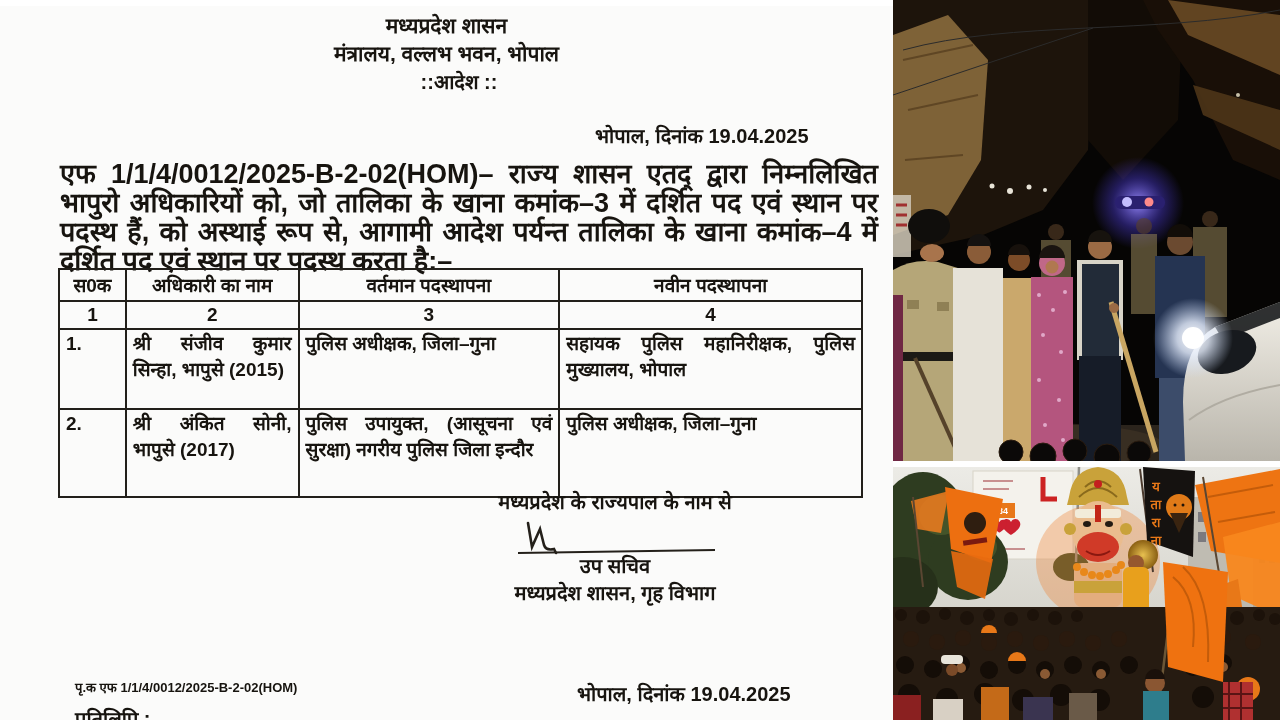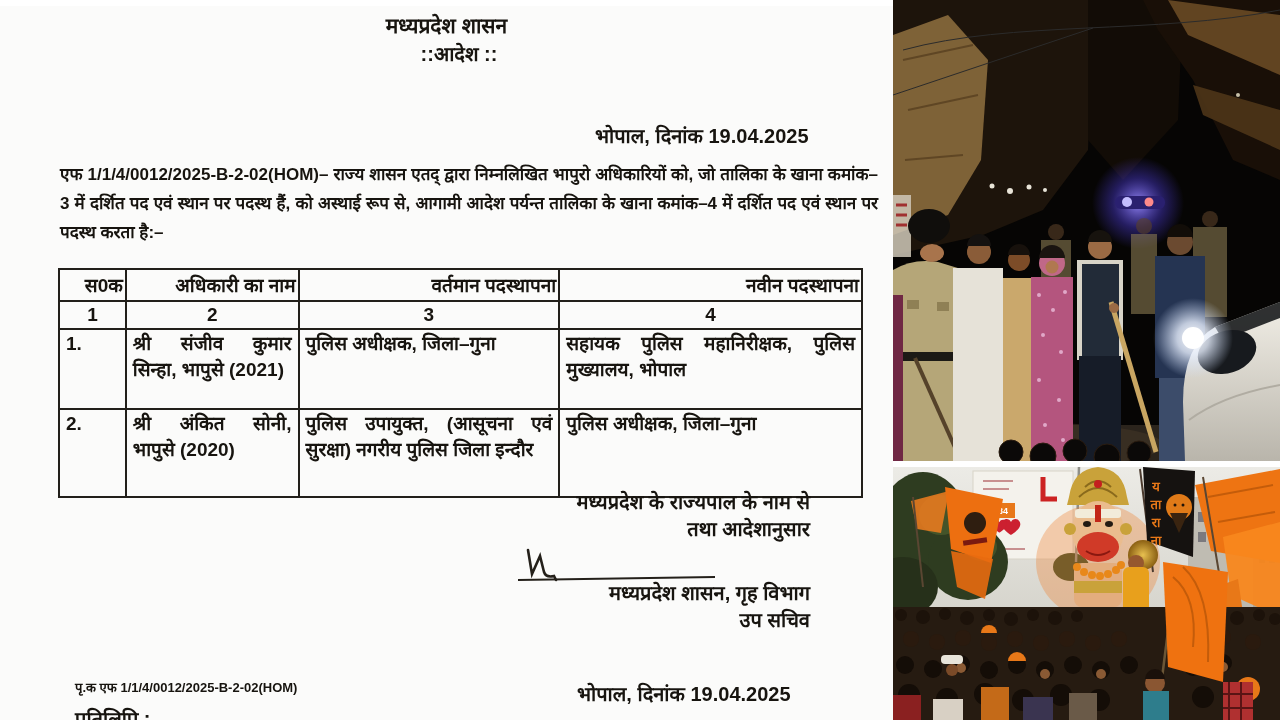--- a/index.html
+++ b/index.html
@@ -11,52 +11,53 @@
   
   .document{
     position:absolute;left:0;top:6px;width:893px;height:720px;
     background:#fbfbfa;color:#17140f;font-weight:700;
   }
   .doc-header{position:absolute;top:6px;left:0;width:893px;text-align:center;
     font-size:21px;line-height:28px;}
   .doc-order-title{font-size:20px;margin-left:25px;}
   .doc-date-top{position:absolute;top:116px;left:595px;font-size:20px;}
   .doc-para{position:absolute;top:154px;left:60px;width:818px;margin:0;
-    font-size:17px;line-height:29px;text-align:justify;}
+    font-size:27px;line-height:29px;text-align:justify;}
   .doc-table{position:absolute;top:262px;left:58px;width:805px;
     border-collapse:collapse;font-size:19px;}
   .doc-table td{border:2px solid #221f1a;padding:1px 6px;vertical-align:top;}
-  .doc-table .hdr td{text-align:right;height:28px;vertical-align:middle;padding:1px 2px;}
+  .doc-table .hdr td{text-align:center;height:28px;vertical-align:middle;padding:1px 2px;}
   .doc-table .num td{text-align:center;height:24px;vertical-align:middle;}
   .doc-table .body-row td{line-height:26px;text-align:justify;}
   .doc-table .body-row .sno{text-align:left;}
   .col-sno{width:62px;}
   .col-name{width:172px;margin-left:20px;}
   .col-cur{width:264px;}
   .col-new{width:307px;}
   .row-1 td{height:76px;}
   .row-2 td{height:84px;}
-  .sig-block{position:absolute;top:483px;left:420px;width:390px;text-align:right;
+  .sig-block{position:absolute;top:483px;left:420px;width:390px;text-align:center;
     font-size:20px;line-height:27px;}
   .sig-mark{display:block;margin:1px auto -8px 90px;}
   .doc-footer-ref{position:absolute;top:672px;left:75px;font-size:13px;}
   .doc-footer-date{position:absolute;top:674px;left:577px;font-size:20px;}
   .doc-footer-copy{position:absolute;top:699px;left:75px;font-size:20px;}
   
   .photos{position:absolute;left:893px;top:0;width:387px;height:720px;}
   .photo-top{position:absolute;top:0;left:0;width:387px;height:461px;overflow:hidden;}
   .photo-bottom{position:absolute;top:467px;left:0;width:387px;height:253px;overflow:hidden;}
   svg{display:block;}
 </style>
 </head>
 <body>
 
 <div class="document">
   <div class="doc-header">
     <div>मध्यप्रदेश शासन</div>
+    <div>मंत्रालय, वल्लभ भवन, भोपाल</div>
     <div class="doc-order-title">::आदेश ::</div>
   </div>
   <div class="doc-date-top">भोपाल, दिनांक 19.04.2025</div>
 
   <p class="doc-para"><span>एफ 1/1/4/0012/2025-B-2-02(HOM)–</span><span> राज्य शासन एतद् द्वारा निम्नलिखित भापुरो अधिकारियों को, जो तालिका के खाना कमांक–3 में दर्शित पद एवं स्थान पर पदस्थ हैं, को अस्थाई रूप से, आगामी आदेश पर्यन्त तालिका के खाना कमांक–4 में दर्शित पद एवं स्थान पर पदस्थ करता है:–</span></p>
 
   <table class="doc-table">
     <tbody>
         <tr class="hdr">
       <td class="col-sno">स0क</td>
@@ -65,42 +66,41 @@
       <td class="col-new">नवीन पदस्थापना</td>
     </tr>
     <tr class="num">
       <td>1</td>
       <td>2</td>
       <td>3</td>
       <td>4</td>
     </tr>
     <tr class="body-row row-1">
       <td class="sno">1.</td>
-      <td>श्री संजीव कुमार सिन्हा, भापुसे (2021)</td>
+      <td>श्री संजीव कुमार सिन्हा, भापुसे (2015)</td>
       <td>पुलिस अधीक्षक, जिला–गुना</td>
       <td>सहायक पुलिस महानिरीक्षक, पुलिस मुख्यालय, भोपाल</td>
     </tr>
     <tr class="body-row row-2">
       <td class="sno">2.</td>
-      <td>श्री अंकित सोनी, भापुसे (2020)</td>
+      <td>श्री अंकित सोनी, भापुसे (2017)</td>
       <td>पुलिस उपायुक्त, (आसूचना एवं सुरक्षा) नगरीय पुलिस जिला इन्दौर</td>
       <td>पुलिस अधीक्षक, जिला–गुना</td>
     </tr>
   </tbody>
     </table>
 
   <div class="sig-block">
     <div>मध्यप्रदेश के राज्यपाल के नाम से</div>
-    <div>तथा आदेशानुसार</div>
     <svg class="sig-mark" width="210" height="44" viewBox="0 0 210 44">
       <path d="M18,6 L22,30 L30,12 L34,28 Q36,34 44,32 L46,36" fill="none" stroke="#24201a" stroke-width="2.6" stroke-linecap="round"></path>
       <path d="M8,36 L205,33" fill="none" stroke="#24201a" stroke-width="2.2"></path>
     </svg>
+    <div>उप सचिव</div>
     <div>मध्यप्रदेश शासन, गृह विभाग</div>
-    <div>उप सचिव</div>
   </div>
 
   <div class="doc-footer-ref">पृ.क एफ 1/1/4/0012/2025-B-2-02(HOM)</div>
   <div class="doc-footer-date">भोपाल, दिनांक 19.04.2025</div>
   <div class="doc-footer-copy">प्रतिलिपि :–</div>
 </div>
 
 <div class="photos">
 
   <div class="photo-top">

